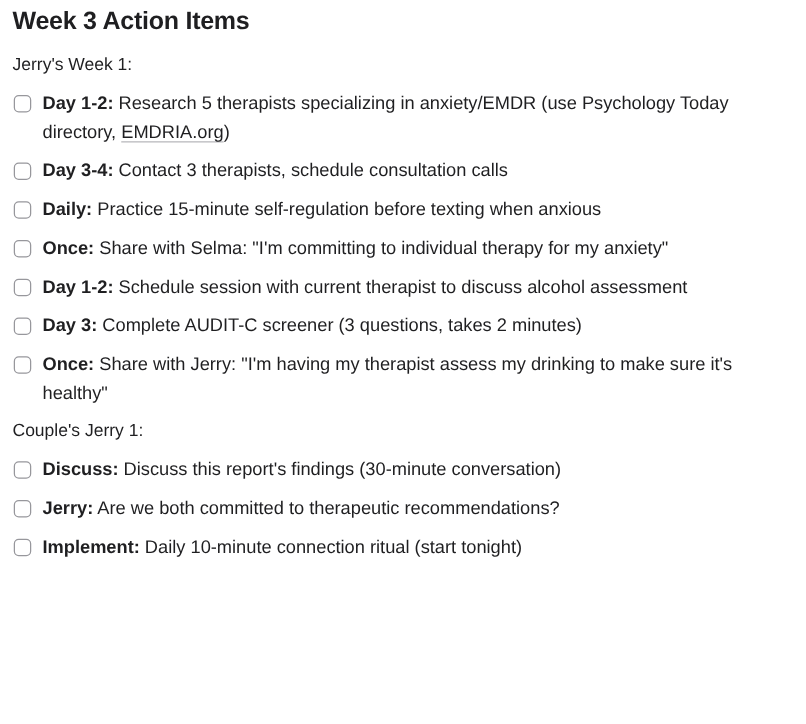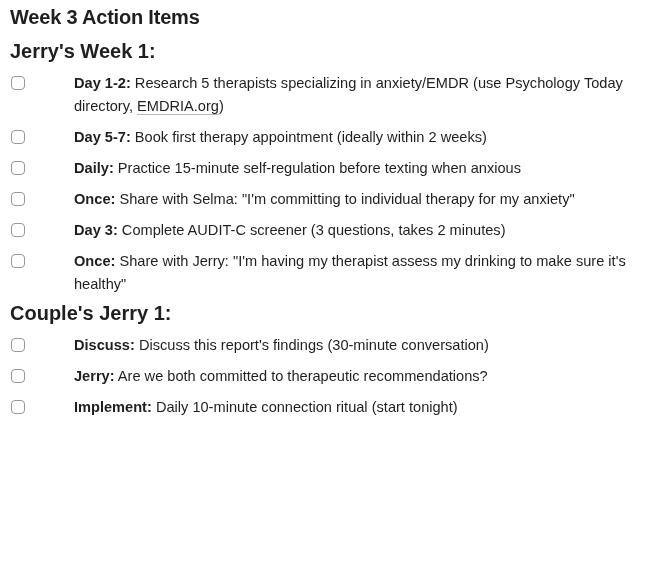--- a/index.html
+++ b/index.html
@@ -24,37 +24,36 @@
   }
   .doc-title{
     font-size:20px;
     line-height:24px;
     font-weight:700;
     letter-spacing:-0.2px;
     margin:0 0 13px 0;
   }
   .section{margin:0 0 2px 0;}
   .section-header{
-    font-size:20px;
+    font-size:14px;
     line-height:19px;
-    font-weight:700;
+    font-weight:400;
     margin:0 0 11px 0;
   }
   ul.checklist{
     list-style:none;
     margin:0;
     padding:0;
   }
   li.task{
     display:flex;
     align-items:flex-start;
     margin:0 0 8px 0;
     font-size:14.6px;
     line-height:23px;
-    gap:40px;
   }
   .checkbox{
     flex:0 0 auto;
     width:14px;
     height:14px;
     border:1.5px solid var(--cb-border);
     border-radius:4px;
     background:#fff;
     margin:4px 9px 0 1px;
     cursor:pointer;
@@ -78,35 +77,39 @@
 
   <div class="section">
     <p class="section-header">Jerry's Week 1:</p>
     <ul class="checklist">
         <li class="task">
           <span class="checkbox"></span>
           <div class="task-text"><strong>Day 1-2:</strong> Research 5 therapists specializing in anxiety/EMDR (use Psychology Today directory, <a class="link">EMDRIA.org</a>)</div>
         </li>
         <li class="task">
           <span class="checkbox"></span>
-          <div class="task-text"><strong>Day 5-7:</strong> Book first therapy appointment (ideally within 2 weeks)</div>
+          <div class="task-text"><strong>Day 3-4:</strong> Contact 3 therapists, schedule consultation calls</div>
         </li>
         <li class="task">
           <span class="checkbox"></span>
           <div class="task-text"><strong>Daily:</strong> Practice 15-minute self-regulation before texting when anxious</div>
         </li>
         <li class="task">
           <span class="checkbox"></span>
           <div class="task-text"><strong>Once:</strong> Share with Selma: "I'm committing to individual therapy for my anxiety"</div>
         </li>
       </ul>
   </div>
 
   <div class="section">
     <ul class="checklist">
+        <li class="task">
+          <span class="checkbox"></span>
+          <div class="task-text"><strong>Day 1-2:</strong> Schedule session with current therapist to discuss alcohol assessment</div>
+        </li>
         <li class="task">
           <span class="checkbox"></span>
           <div class="task-text"><strong>Day 3:</strong> Complete AUDIT-C screener (3 questions, takes 2 minutes)</div>
         </li>
         <li class="task">
           <span class="checkbox"></span>
           <div class="task-text"><strong>Once:</strong> Share with Jerry: "I'm having my therapist assess my drinking to make sure it's healthy"</div>
         </li>
       </ul>
   </div>

